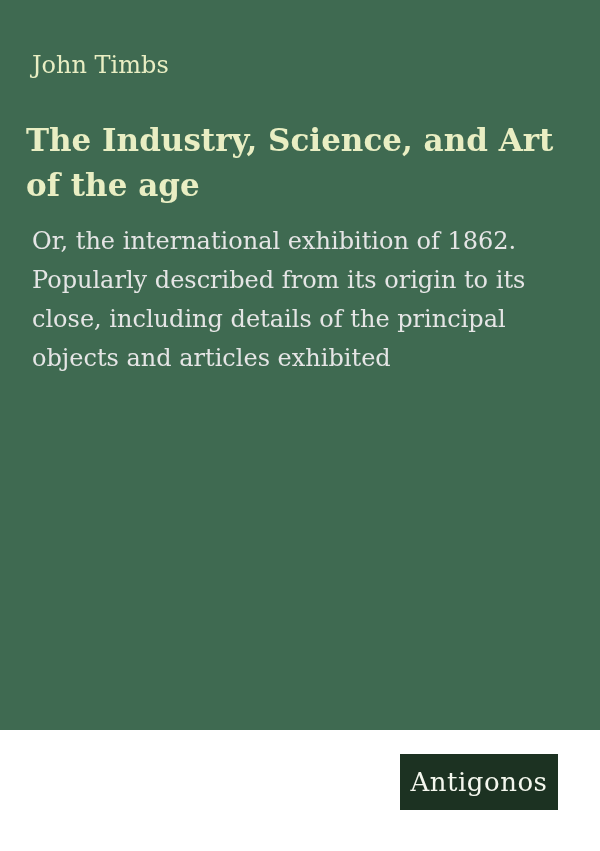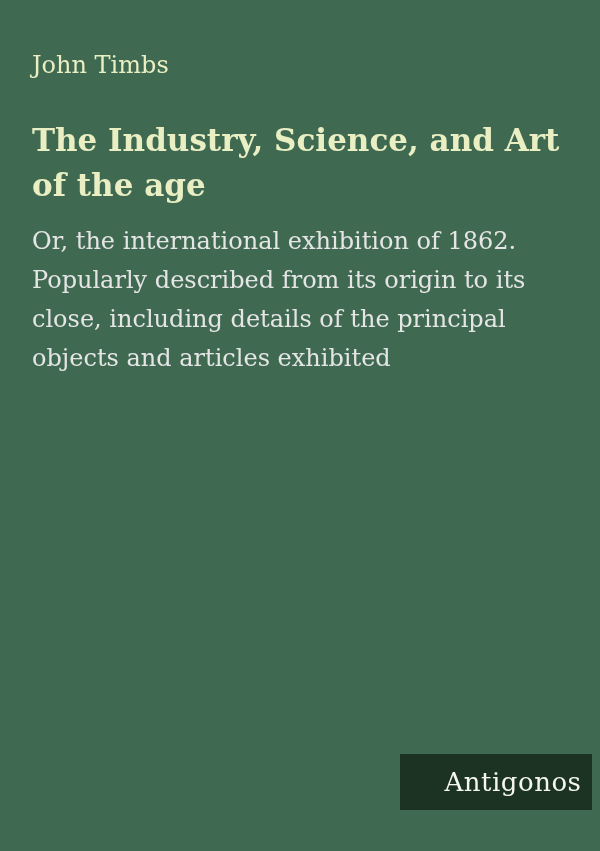--- a/index.html
+++ b/index.html
@@ -8,35 +8,35 @@
   }
   body {
     width: 600px;
     height: 851px;
     font-family: "DejaVu Serif", "Liberation Serif", serif;
     overflow: hidden;
   }
   .cover {
     position: relative;
     width: 600px;
-    height: 851px;
+    height: 730px;
     background: #3F6A51;
   }
   .author {
     position: absolute;
     left: 32px;
     top: 51px;
     font-size: 24px;
     line-height: 1.2;
     font-weight: 400;
     color: #E9EEC3;
   }
   .title {
     position: absolute;
-    left: 32px;
+    left: 26px;
     top: 118px;
     max-width: 530px;
     font-size: 31px;
     line-height: 45px;
     font-weight: 700;
     color: #E9EEC3;
   }
   .subtitle {
     position: absolute;
     left: 32px;
@@ -50,21 +50,20 @@
   .publisher-badge {
     position: absolute;
     left: 400px;
     top: 754px;
     width: 158px;
     height: 56px;
     background: #1C3222;
     display: flex;
     align-items: center;
     justify-content: center;
-    padding-left: 34px;
   }
   .publisher-name {
     font-size: 26px;
     font-weight: 400;
     color: #F4F7EE;
     letter-spacing: 0.5px;
   }
 </style>
 </head>
 <body>

